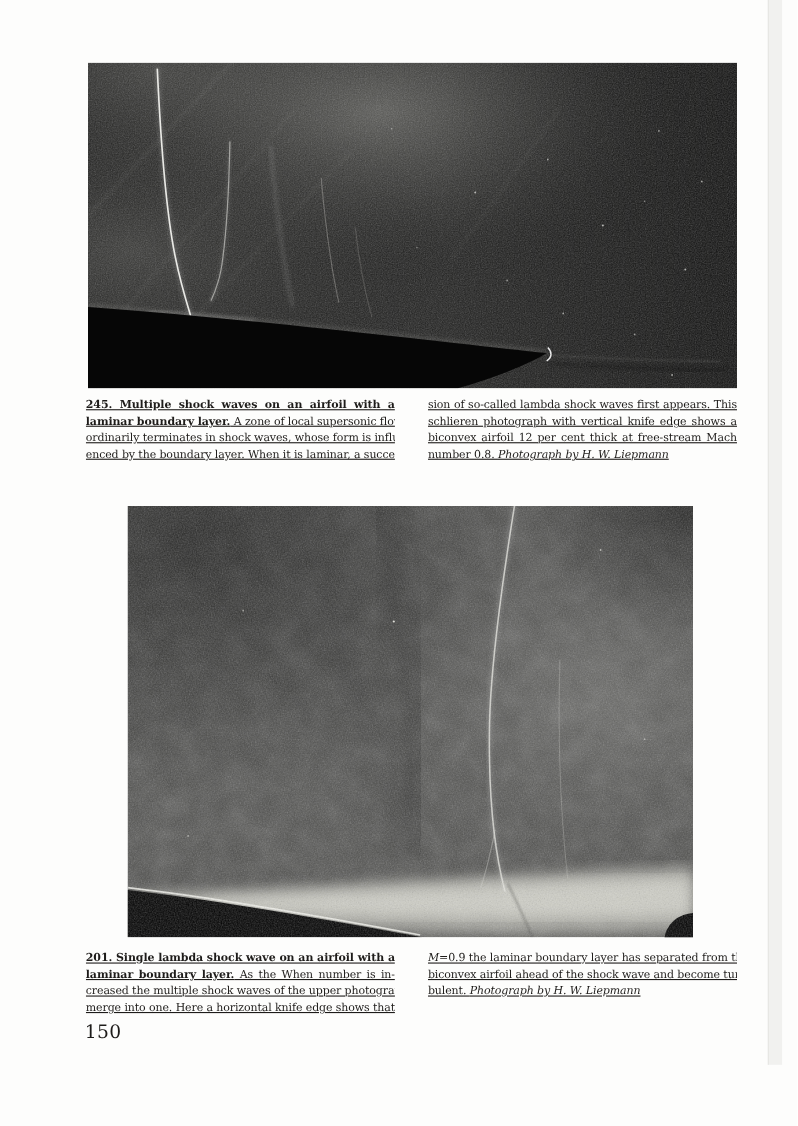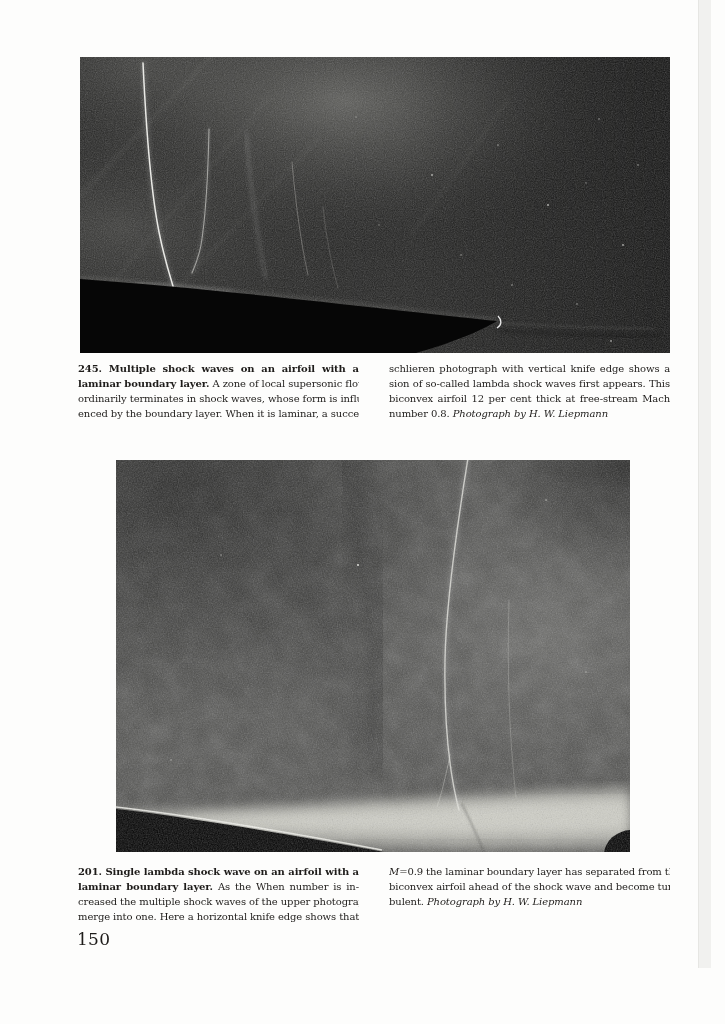--- a/index.html
+++ b/index.html
@@ -16,21 +16,21 @@
     background:#f1f1ef;border-left:1px solid #e6e6e3;
   }
   .photo{position:absolute;line-height:0;}
   .photo svg{display:block;}
   #photo-245{left:80px;top:57px;}
   #photo-246{left:116px;top:460px;}
 
   .caption{
     position:absolute;left:78px;width:592px;
     display:flex;gap:30px;
-    font-size:10px;line-height:15px;letter-spacing:-0.1px;
+    font-size:10px;line-height:15px;letter-spacing:-0.1px;text-decoration:underline;
   }
   #caption-245{top:361px;}
   #caption-246{top:864px;}
   .col{width:281px;}
   .cap-line{
     text-align:justify;
     text-align-last:justify;
     white-space:nowrap;
     overflow:hidden;
     height:15px;
@@ -148,22 +148,22 @@
   </div>
 
   <div class="caption" id="caption-245">
     <div class="col">
         <div class="cap-line"><span class="seg-b">245.  Multiple  shock  waves  on  an  airfoil  with  a</span></div>
         <div class="cap-line"><span class="seg-b">laminar boundary layer.</span><span class="seg-r"> A zone of local supersonic flow</span></div>
         <div class="cap-line"><span class="seg-r">ordinarily terminates in shock waves, whose form is influ-</span></div>
         <div class="cap-line"><span class="seg-r">enced by the boundary layer. When it is laminar, a succes-</span></div>
       </div>
     <div class="col flush-last">
+        <div class="cap-line"><span class="seg-r">sion of so-called lambda shock waves first appears. This</span></div>
         <div class="cap-line"><span class="seg-r">schlieren photograph with vertical knife edge shows a</span></div>
-        <div class="cap-line"><span class="seg-r">sion of so-called lambda shock waves first appears. This</span></div>
         <div class="cap-line"><span class="seg-r">biconvex airfoil 12 per cent thick at free-stream Mach</span></div>
         <div class="cap-line"><span class="seg-r">number 0.8. </span><span class="seg-i">Photograph by H. W. Liepmann</span></div>
       </div>
   </div>
 
   <div class="photo" id="photo-246">
     <svg width="514" height="392" viewBox="0 0 514 392" role="img">
       <defs>
         <radialGradient id="p2tl" cx="0.12" cy="0.06" r="0.6">
           <stop offset="0" stop-color="rgba(0,0,0,0.5)"></stop>

